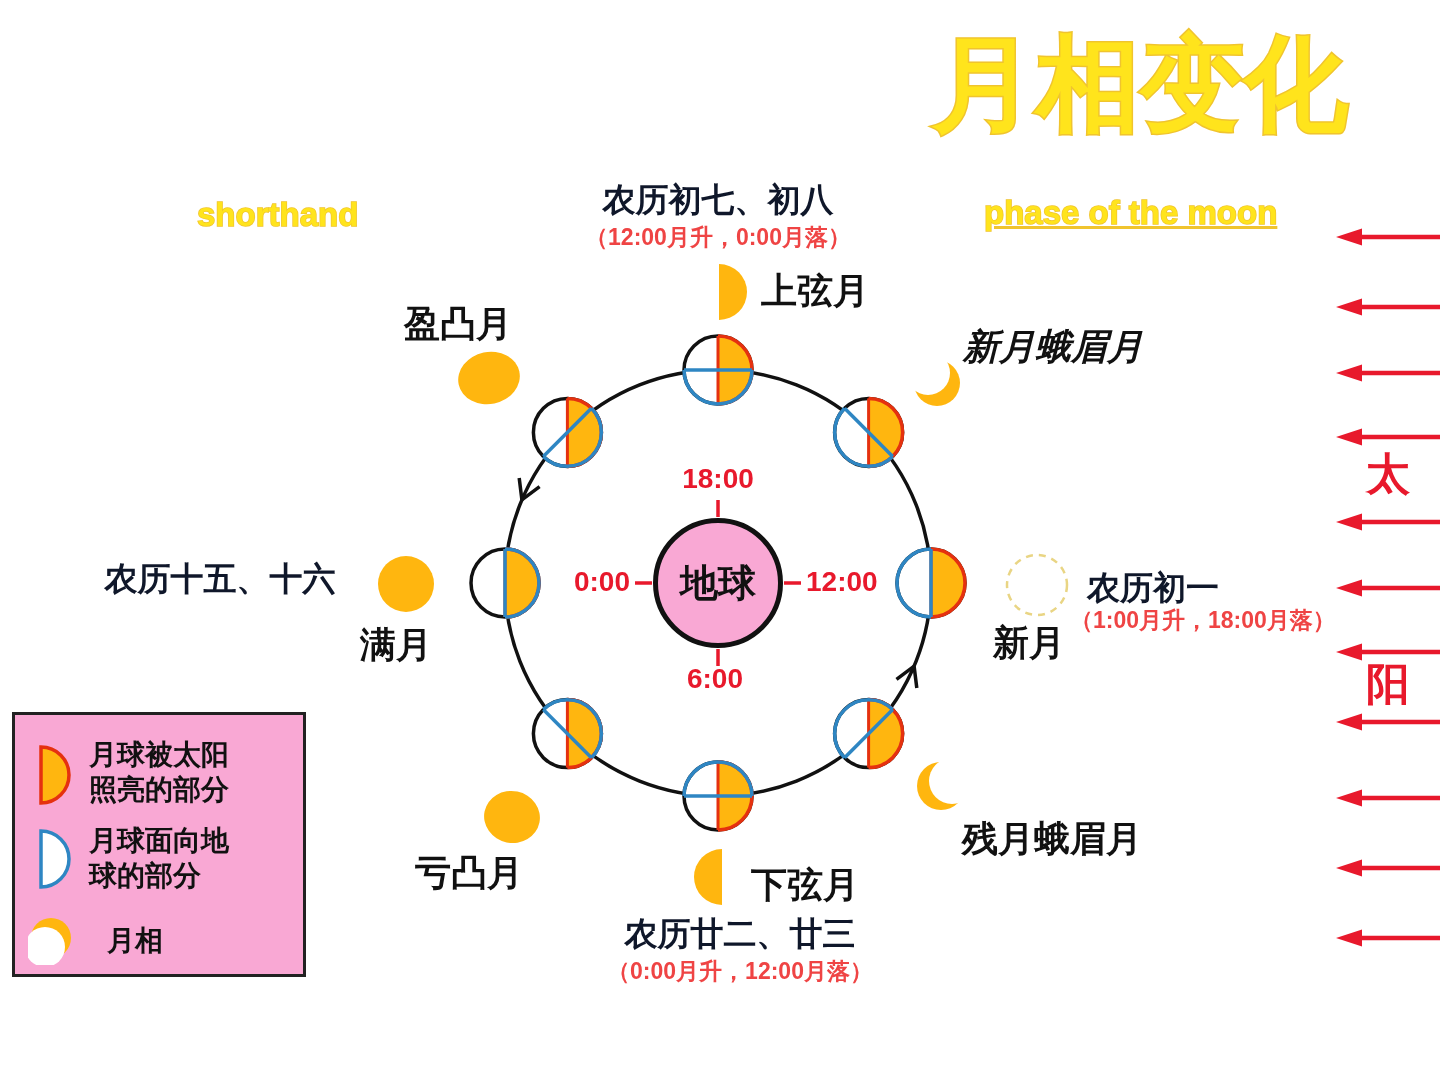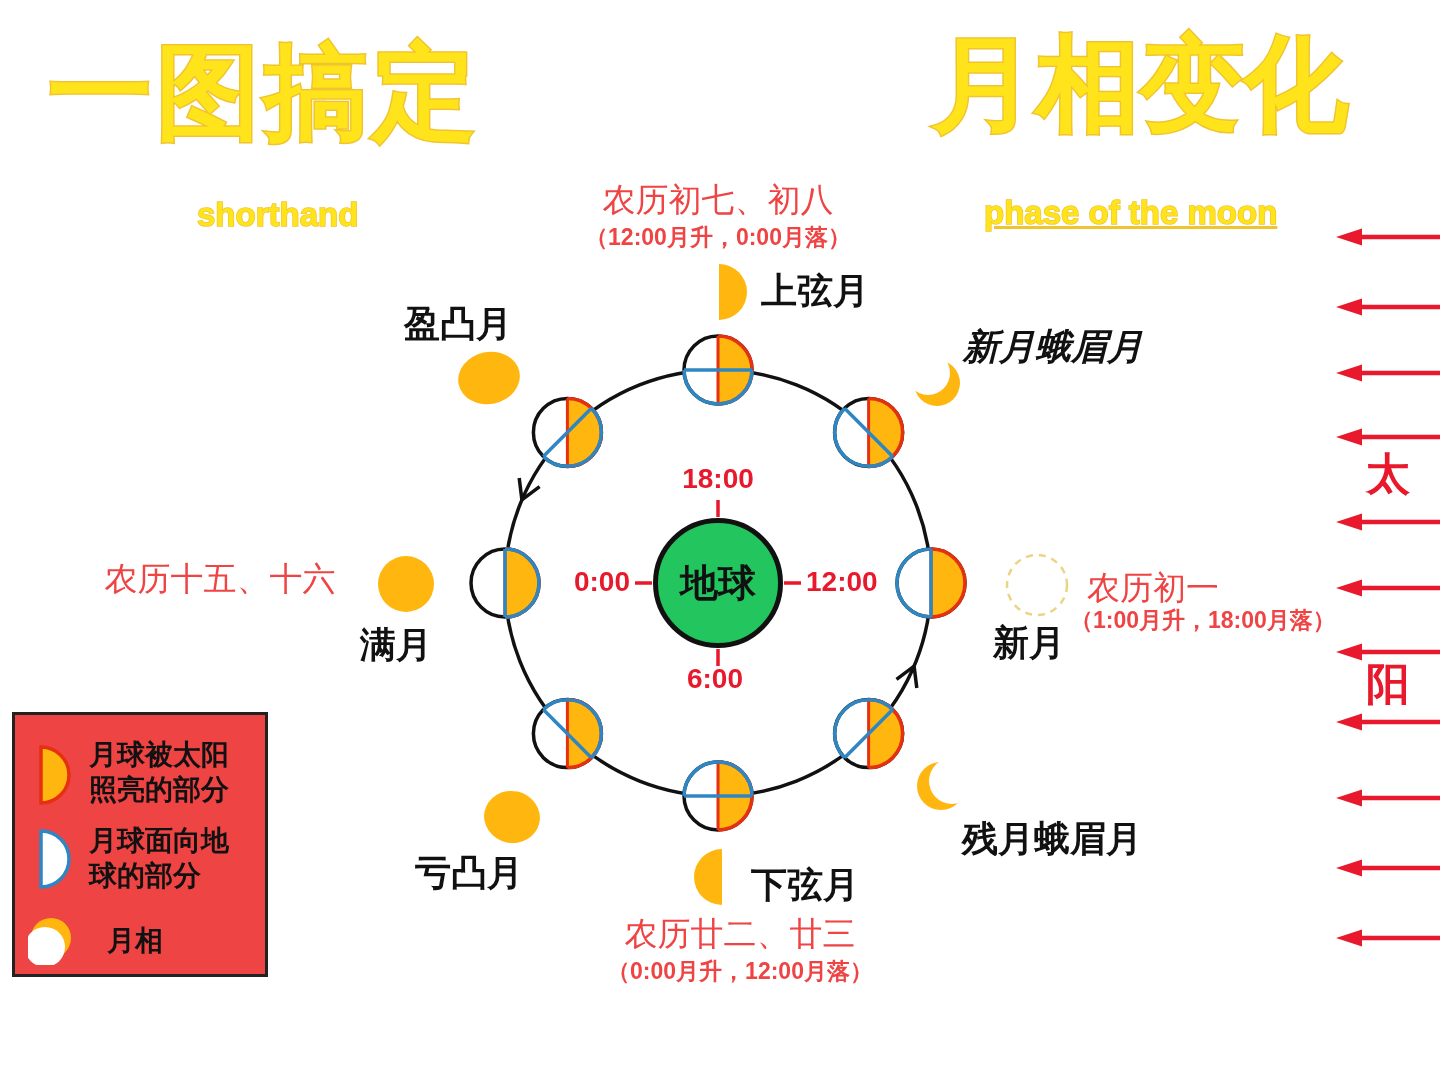--- a/index.html
+++ b/index.html
@@ -6,36 +6,36 @@
   .canvas{position:relative;width:1440px;height:1080px;background:#fff;overflow:hidden;
           font-family:"Liberation Sans","DejaVu Sans",sans-serif;}
   .abs{position:absolute;}
   .diagram{position:absolute;left:0;top:0;width:1440px;height:1080px;}
 
   .title-main{color:#FFE41C;-webkit-text-stroke:3px #F0C42E;paint-order:stroke fill;
               font-weight:900;font-size:104px;line-height:1;white-space:nowrap;}
   .title-sub{color:#FFE41C;-webkit-text-stroke:1.5px #F0C42E;paint-order:stroke fill;
              font-weight:900;font-size:33px;line-height:1;white-space:nowrap;}
 
-  .p-header{color:#ef4444;font-weight:400;font-size:33px;line-height:1.1;white-space:nowrap;}
+  .p-header{color:#0f172a;font-weight:700;font-size:33px;line-height:1.1;white-space:nowrap;}
   .p-times{color:#ef4444;font-weight:800;font-size:23px;line-height:1.1;white-space:nowrap;}
   .p-label{color:#111;font-weight:900;font-size:36px;line-height:1.05;white-space:nowrap;}
   .t-center{text-align:center;}
   .t-right{text-align:right;}
 
   .clock{color:#E8192C;font-weight:900;font-size:28px;line-height:1;white-space:nowrap;}
   .sun-char{color:#E8192C;font-weight:900;font-size:44px;line-height:1;}
 
   .earth{left:653px;top:518px;width:130px;height:130px;border-radius:50%;
-         background:#22c55e;border:5px solid #111;box-sizing:border-box;
+         background:#f9a8d4;border:5px solid #111;box-sizing:border-box;
          display:flex;align-items:center;justify-content:center;}
   .earth-label{color:#111;font-weight:900;font-size:38px;}
 
-  .legend{left:12px;top:712px;width:256px;height:265px;border:3px solid #222;
-          box-sizing:border-box;background:#ef4444;}
+  .legend{left:12px;top:712px;width:294px;height:265px;border:3px solid #222;
+          box-sizing:border-box;background:#f9a8d4;}
   .legend-text{position:absolute;color:#111;font-weight:900;font-size:28px;line-height:1.25;width:155px;}
 </style>
 </head>
 <body>
 
 <div class="canvas">
 
   <svg class="diagram" viewBox="0 0 1440 1080">
     <circle cx="718" cy="583" r="213" fill="none" stroke="#111" stroke-width="3.5"></circle>
     <polyline points="539.6,486.6 521.9,499.8 519.2,478.0" fill="none" stroke="#111" stroke-width="3.5"></polyline>
@@ -153,21 +153,20 @@
        <line x1="1354" y1="868" x2="1448" y2="868" stroke="#E8192C" stroke-width="4.5"></line>
        <polygon points="1336,868 1362,859.5 1362,876.5" fill="#E8192C"></polygon>
      </g>
         <g>
        <line x1="1354" y1="938" x2="1448" y2="938" stroke="#E8192C" stroke-width="4.5"></line>
        <polygon points="1336,938 1362,929.5 1362,946.5" fill="#E8192C"></polygon>
      </g>
       </g>
   </svg>
 
-  <div class="abs title-main" style="left:48px;top:40px;letter-spacing:4px;">一图搞定</div>
   <div class="abs title-sub" style="left:197px;top:198px;">shorthand</div>
   <div class="abs title-main" style="left:932px;top:32px;">月相变化</div>
   <div class="abs title-sub" style="left:984px;top:196px;text-decoration:underline;">phase of the moon</div>
 
   <div class="abs earth">
     <div class="earth-label">地球</div>
   </div>
 
   <div class="abs clock t-center" style="left:655px;top:465px;width:126px;">18:00</div>
   <div class="abs clock t-right" style="left:556px;top:568px;width:74px;">0:00</div>

